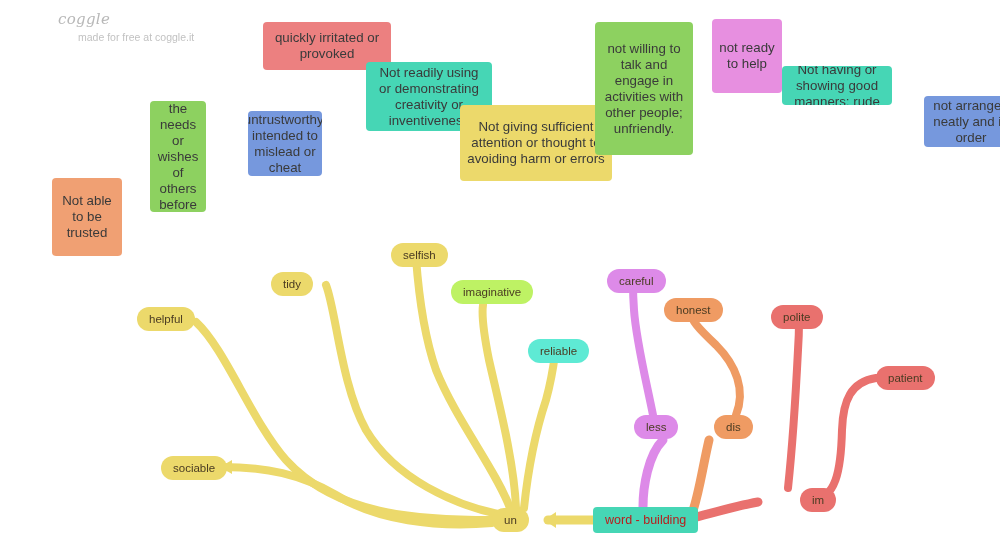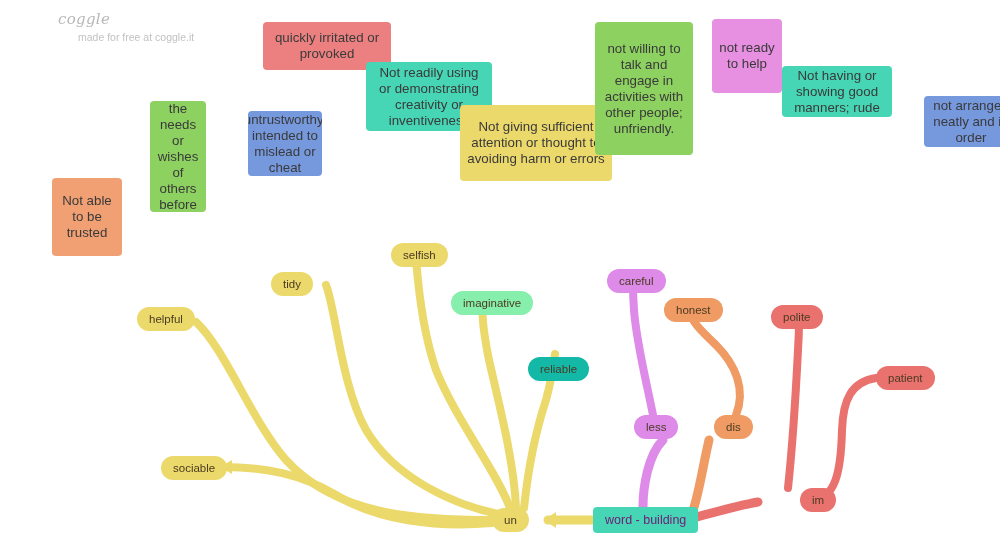--- a/index.html
+++ b/index.html
@@ -42,21 +42,21 @@
     position:absolute;
     border-radius:16px;
     font-size:11.5px;
     color:#4a3b22;
     display:flex;align-items:center;justify-content:center;
     padding:0 12px;
     box-sizing:border-box;
     height:24px;
     white-space:nowrap;
   }
-  .node.rect{border-radius:4px;font-size:12.5px;height:26px;color:#701a75;}
+  .node.rect{border-radius:4px;font-size:12.5px;height:26px;color:#b91c1c;}
 </style>
 </head>
 <body>
 
 <div id="canvas">
 
   <div class="brand">
     <div class="brand-logo">coggle</div>
     <div class="brand-sub">made for free at coggle.it</div>
   </div>
@@ -111,41 +111,41 @@
       </div>
       <div class="note" style="left: 424px; top: 105px; width: 152px; height: 76px; background: rgb(236, 217, 107);">
         <span>Not giving sufficient attention or thought to avoiding harm or errors</span>
       </div>
       <div class="note" style="left: 559px; top: 22px; width: 98px; height: 133px; background: rgb(141, 209, 96);">
         <span>not willing to talk and engage in activities with other people; unfriendly.</span>
       </div>
       <div class="note" style="left: 676px; top: 19px; width: 70px; height: 74px; background: rgb(231, 143, 224);">
         <span>not ready to help</span>
       </div>
-      <div class="note" style="left: 746px; top: 66px; width: 110px; height: 51px; background: rgb(70, 214, 181);">
+      <div class="note" style="left: 746px; top: 66px; width: 110px; height: 39px; background: rgb(70, 214, 181);">
         <span>Not having or showing good manners; rude</span>
       </div>
       <div class="note" style="left: 888px; top: 96px; width: 94px; height: 51px; background: rgb(118, 152, 221);">
         <span>not arranged neatly and in order</span>
       </div>
     </div>
   <div id="nodes-layer">
       <div class="node" style="left: 101px; top: 307px; background: rgb(236, 217, 107);">
         <span>helpful</span>
       </div>
       <div class="node" style="left: 235px; top: 272px; background: rgb(236, 217, 107);">
         <span>tidy</span>
       </div>
       <div class="node" style="left: 355px; top: 243px; background: rgb(236, 217, 107);">
         <span>selfish</span>
       </div>
-      <div class="node" style="left: 415px; top: 291px; background: #86efac;">
+      <div class="node" style="left: 415px; top: 280px; background: #bef264;">
         <span>imaginative</span>
       </div>
-      <div class="node" style="left: 492px; top: 357px; background: #14b8a6; text-align: right;">
+      <div class="node" style="left: 492px; top: 339px; background: #5eead4; text-align: right;">
         <span>reliable</span>
       </div>
       <div class="node" style="left: 125px; top: 456px; background: rgb(236, 217, 107);">
         <span>sociable</span>
       </div>
       <div class="node" style="left: 456px; top: 508px; background: rgb(236, 217, 107);">
         <span>un</span>
       </div>
       <div class="node rect" style="left: 557px; top: 507px; background: rgb(70, 214, 181);">
         <span>word - building</span>

